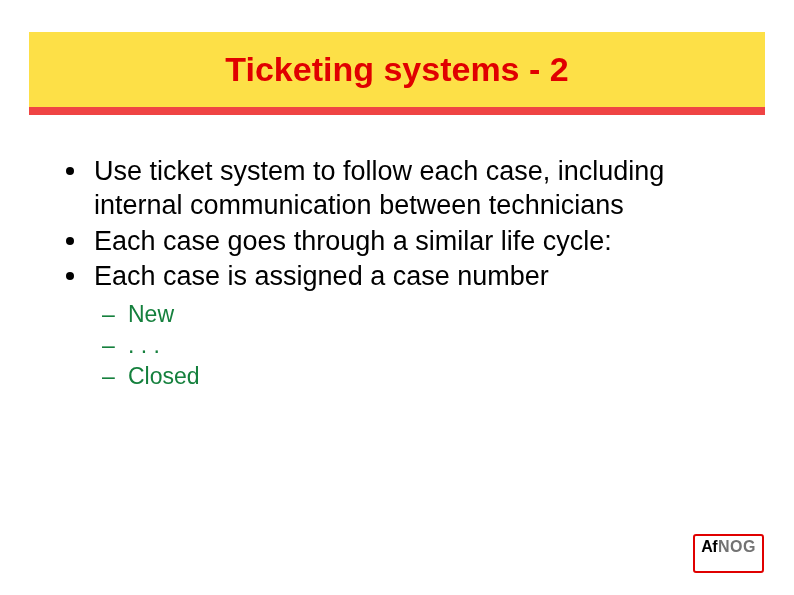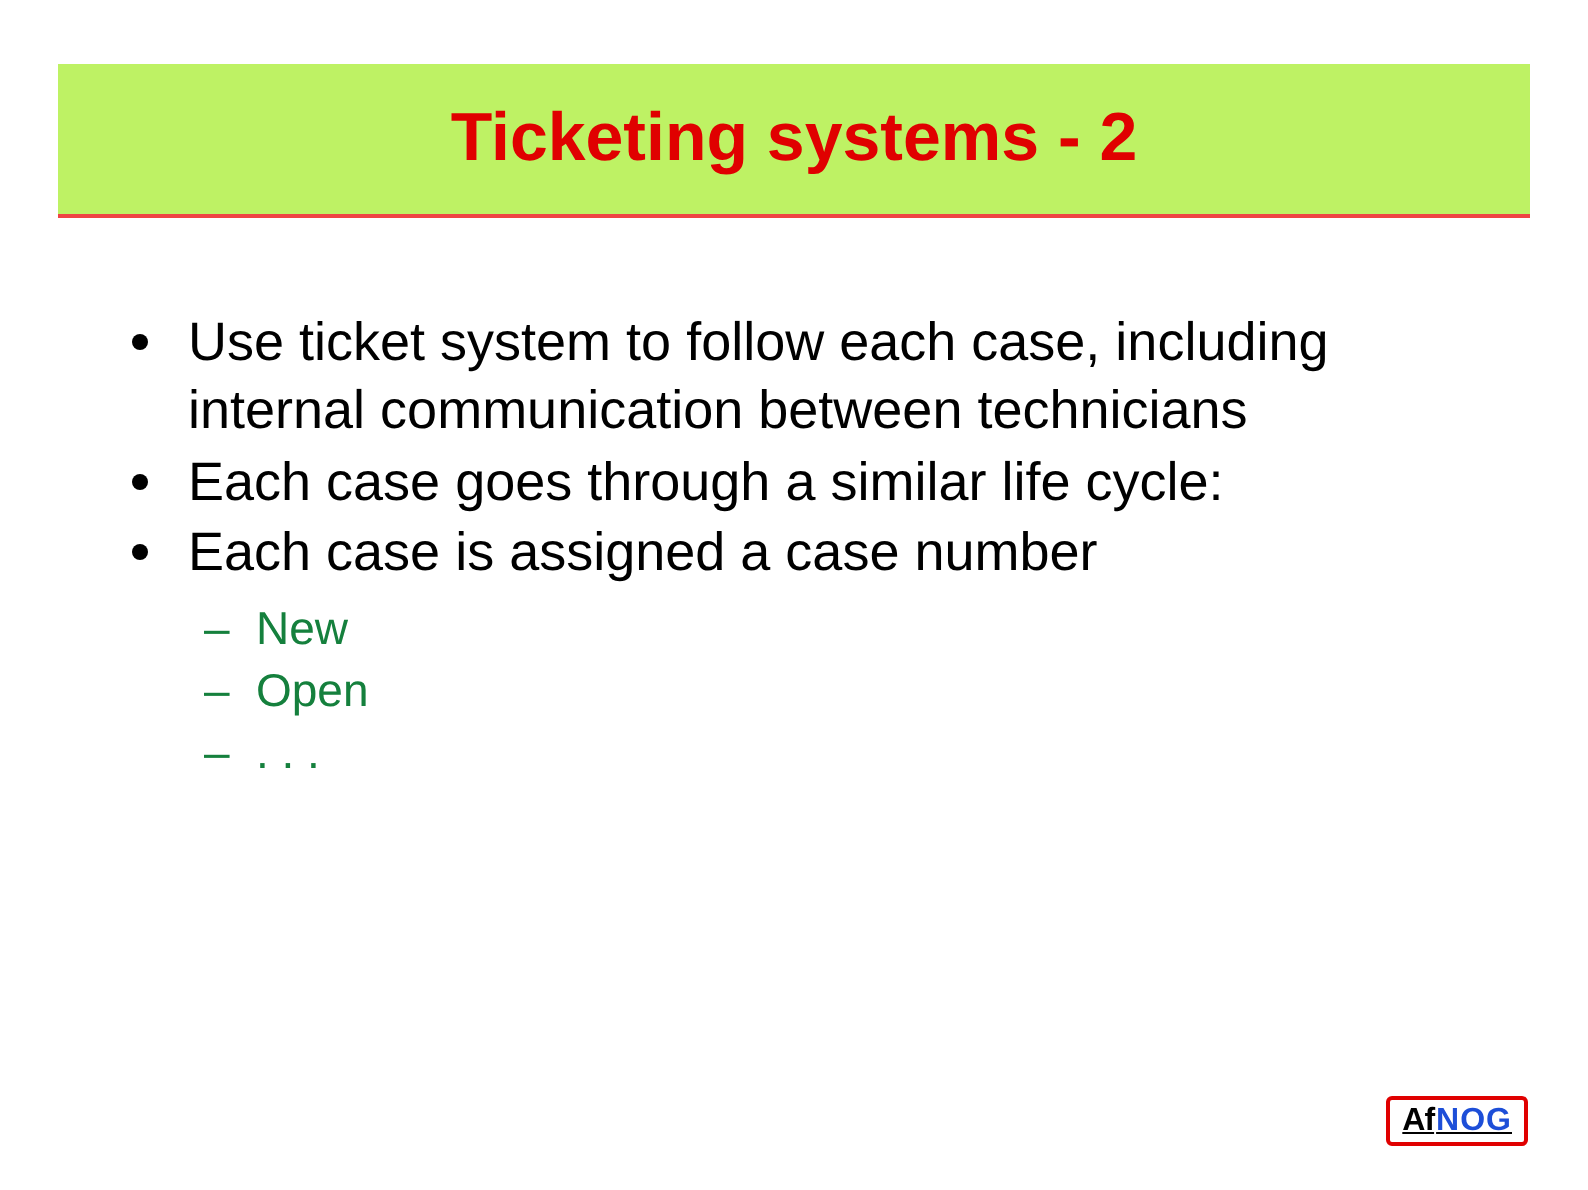--- a/index.html
+++ b/index.html
@@ -16,22 +16,22 @@
     width: 794px;
     height: 595px;
     box-sizing: border-box;
   }
   .title-band {
     position: absolute;
     top: 32px;
     left: 29px;
     right: 29px;
     height: 75px;
-    background: #bef264;
-    border-bottom: 2px solid #ef4444;
+    background: #fde047;
+    border-bottom: 8px solid #ef4444;
     display: flex;
     align-items: center;
     justify-content: center;
   }
   .title-text {
     color: #e00000;
     font-size: 34px;
     font-weight: bold;
     text-align: center;
   }
@@ -83,33 +83,32 @@
     left: 2px;
     top: 0;
     font-size: 23px;
   }
   .logo {
     position: absolute;
     bottom: 22px;
     right: 30px;
     border: 2px solid #e00000;
     border-radius: 3px;
-    padding: 2px 6px 1px 6px;
+    padding: 2px 6px 15px 6px;
     display: inline-flex;
     align-items: baseline;
-    text-decoration: underline;
   }
   .logo .af {
     color: #000;
     font-weight: bold;
     font-size: 16px;
     letter-spacing: -0.5px;
   }
   .logo .nog {
-    color: #1d4ed8;
+    color: #737373;
     font-weight: bold;
     font-size: 16px;
     letter-spacing: 0.5px;
     margin-left: 1px;
   }
 </style>
 </head>
 <body>
 
 <div class="slide">
@@ -119,22 +118,22 @@
   </div>
 
   <div class="content">
     <ul class="level1">
       <li>Use ticket system to follow each case, including internal communication between&nbsp;technicians</li>
       <li>Each case goes through a similar life cycle:</li>
       <li>Each case is assigned a case number</li>
     </ul>
     <ul class="level2">
       <li>New</li>
-      <li>Open</li>
       <li>. . .</li>
+      <li>Closed</li>
     </ul>
   </div>
 
   <div class="logo">
     <span class="af">Af</span>
       <span class="nog">NOG</span>
   </div>
 
 </div>
 

